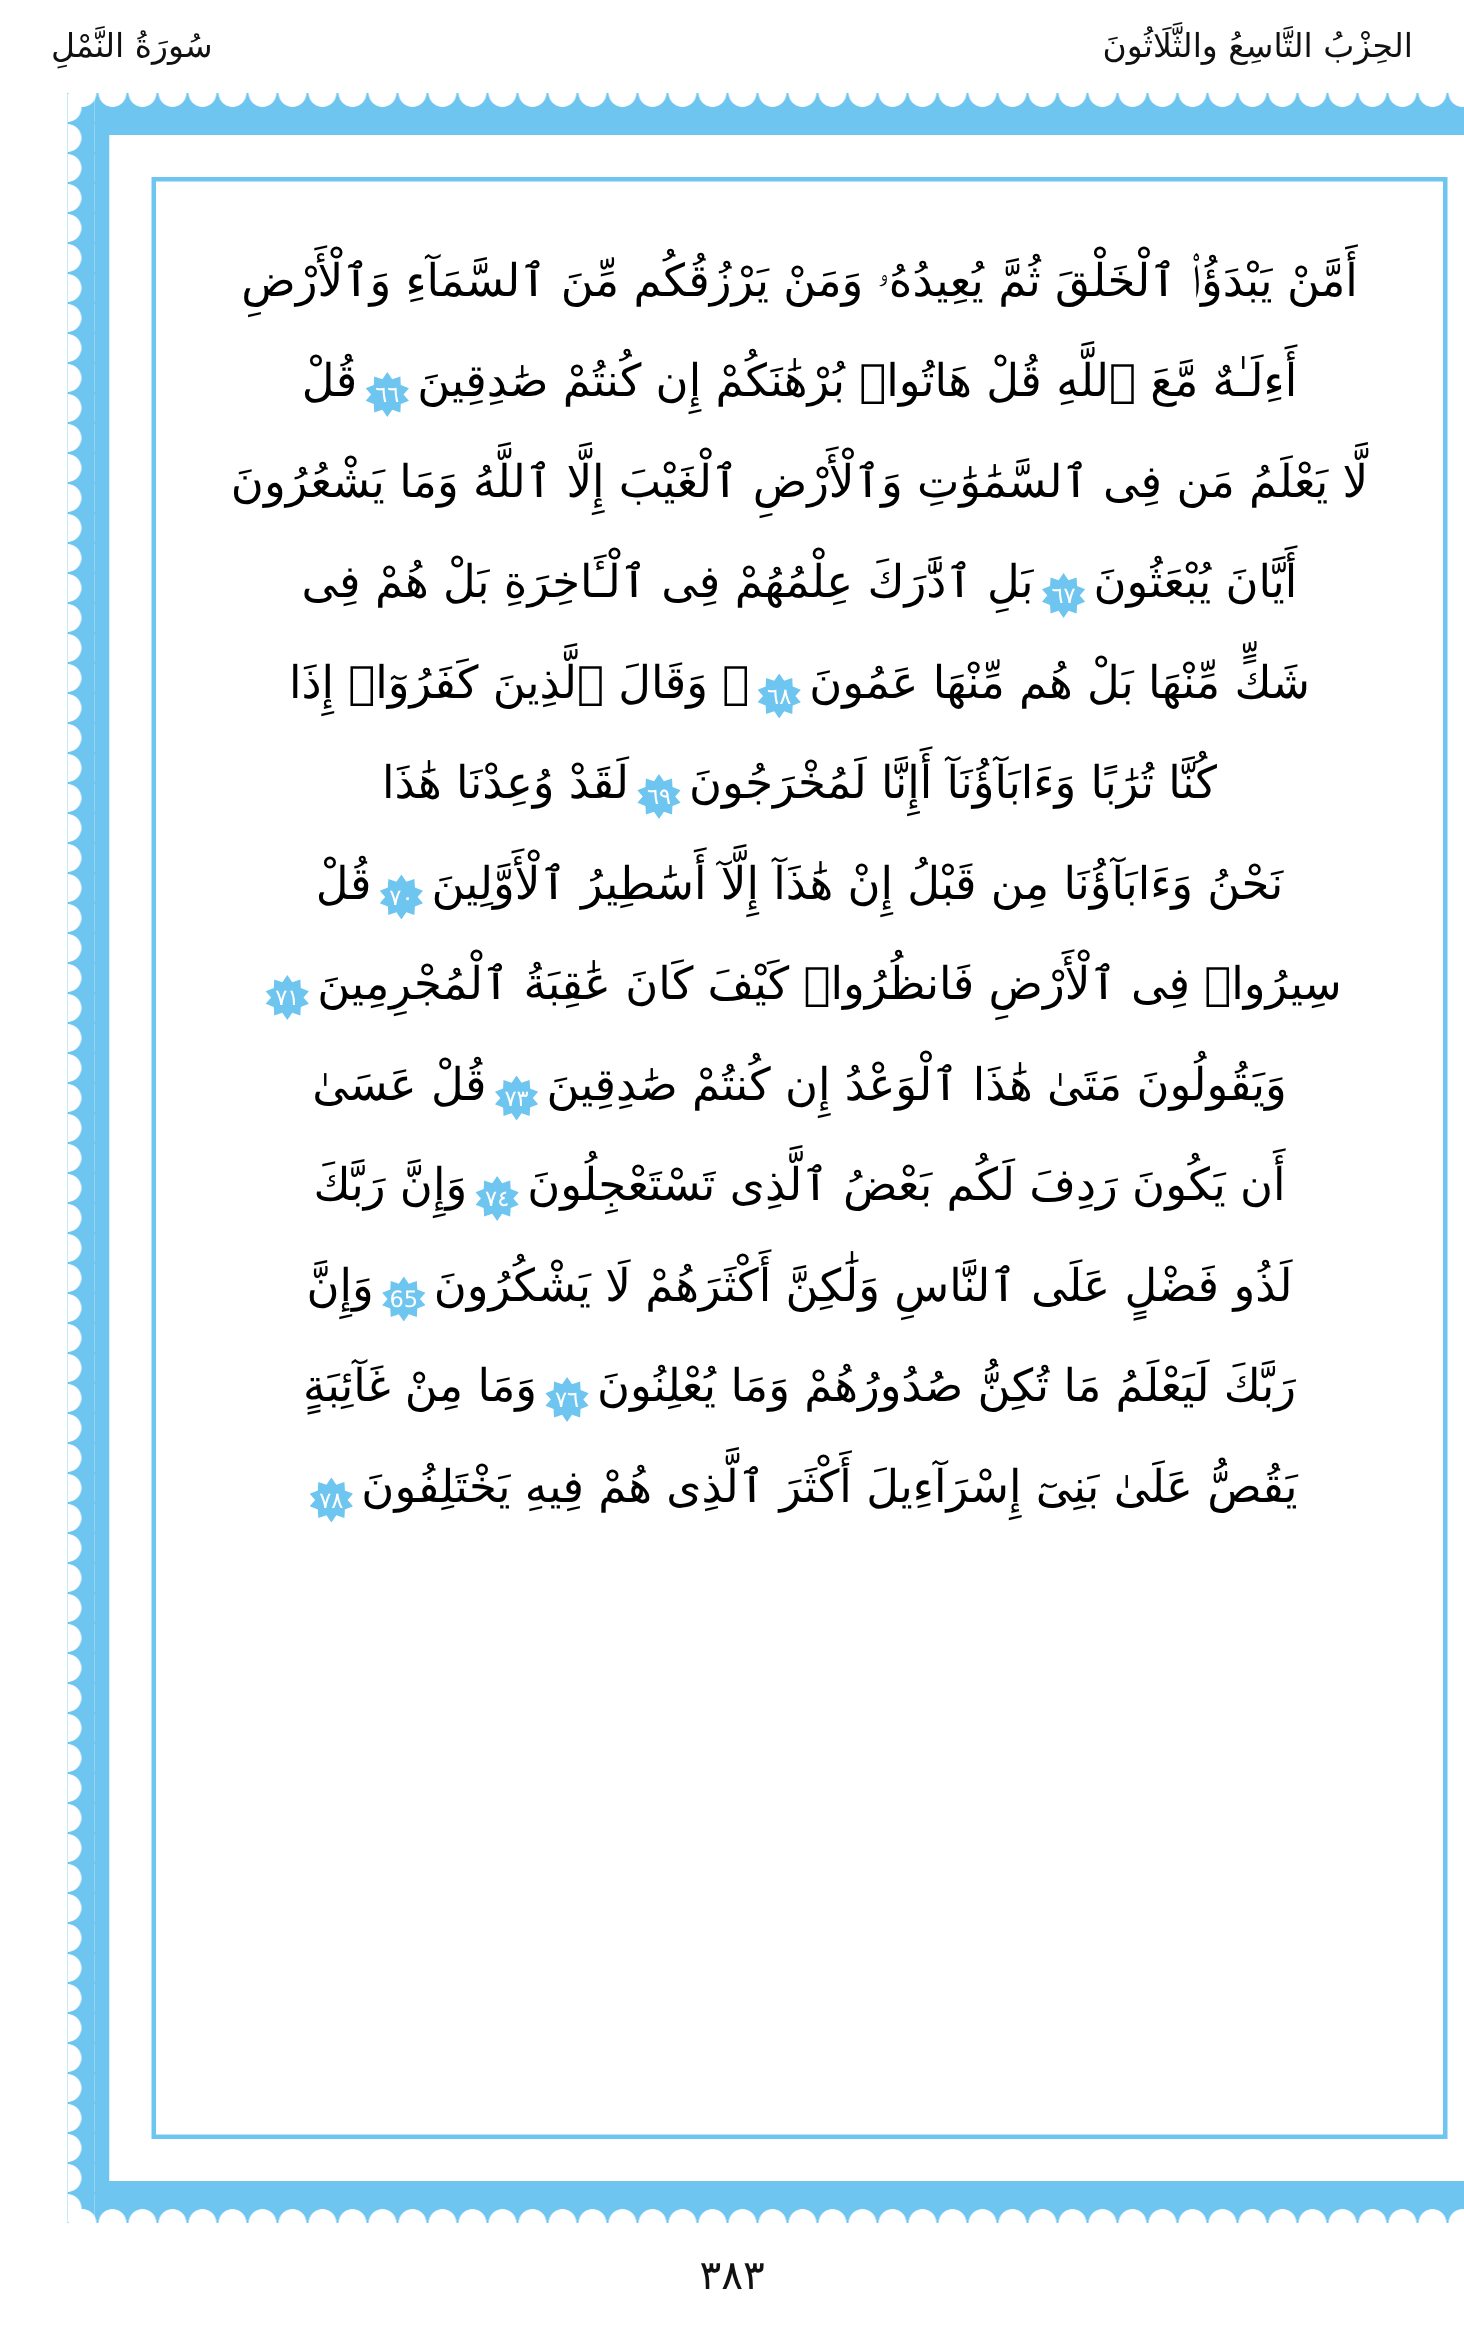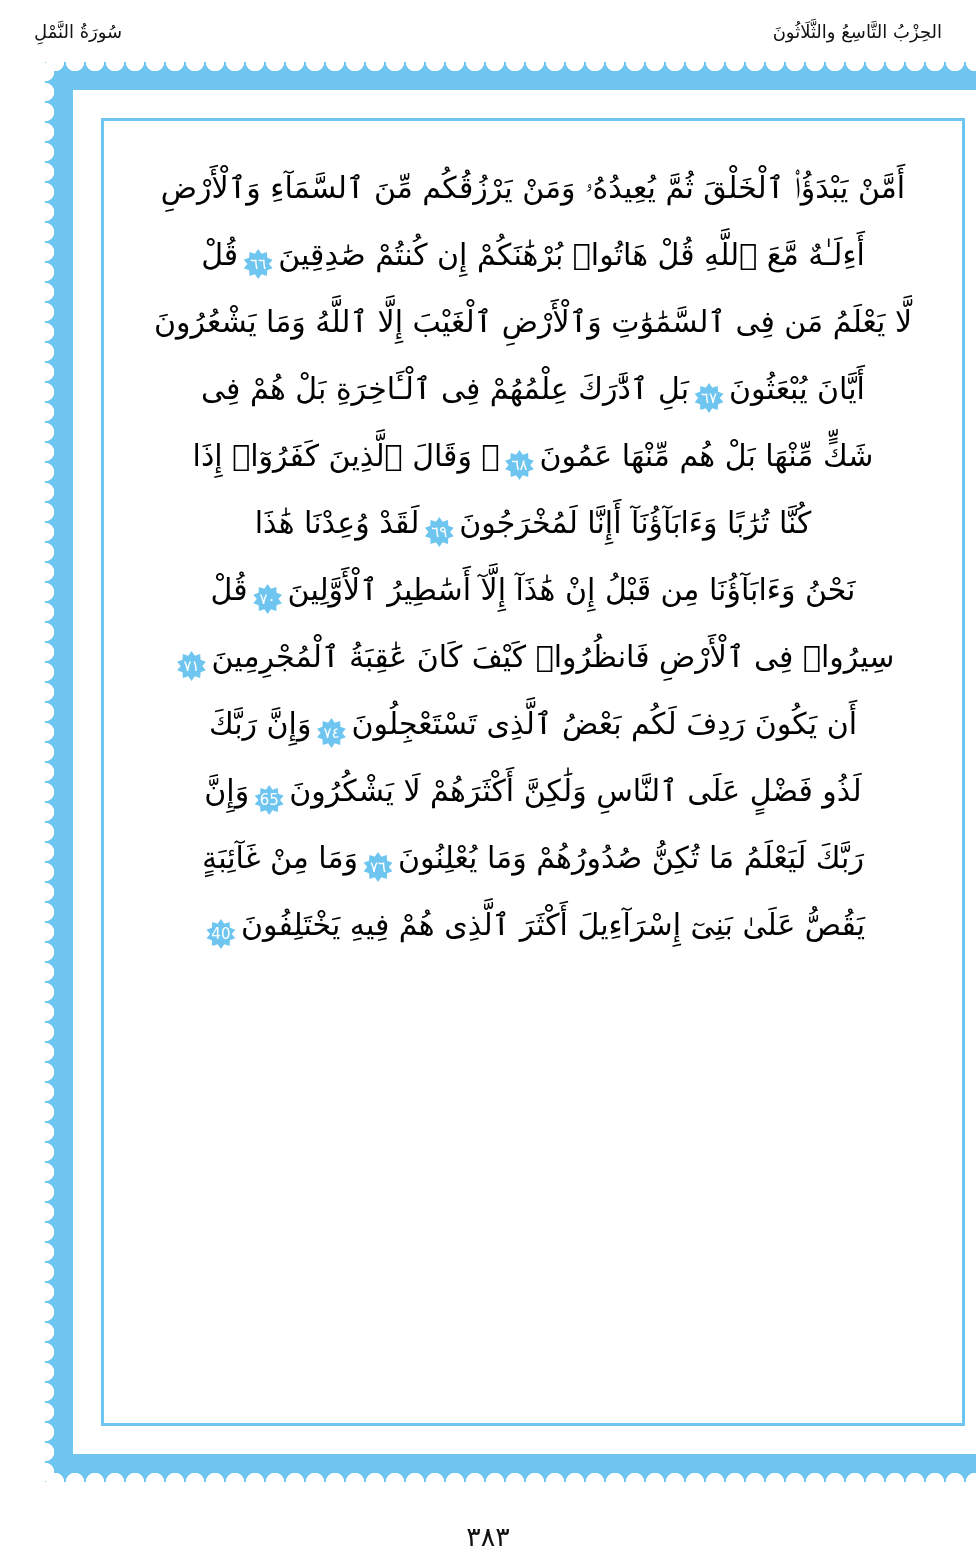--- a/index.html
+++ b/index.html
@@ -22,21 +22,21 @@
     left: 0;
     width: 976px;
     height: 62px;
     display: flex;
     align-items: center;
     justify-content: space-between;
     padding: 0 34px;
     box-sizing: border-box;
   }
   .header-text {
-    font-size: 18px;
+    font-size: 22px;
     color: #111111;
     letter-spacing: 0;
     white-space: nowrap;
     font-family: "DejaVu Sans", "Liberation Sans", sans-serif;
   }
 
   
   .frame-outer {
     position: absolute;
     top: 62px;
@@ -155,21 +155,21 @@
   }
 
   
   .page-footer {
     position: absolute;
     left: 0;
     bottom: 0;
     width: 976px;
     height: 70px;
     display: flex;
-    align-items: flex-end;
+    align-items: center;
     justify-content: center;
   }
   .page-number {
     font-family: "DejaVu Sans", "Liberation Sans", sans-serif;
     font-size: 27px;
     color: #111111;
     letter-spacing: 1px;
   }
 </style>
 </head>
@@ -188,22 +188,23 @@
 
   <div class="quran-body" id="quran-body">
       <div class="ayah-line"><span>أَمَّنْ يَبْدَؤُا۟ ٱلْخَلْقَ ثُمَّ يُعِيدُهُۥ وَمَنْ يَرْزُقُكُم مِّنَ ٱلسَّمَآءِ وَٱلْأَرْضِ</span></div>
       <div class="ayah-line"><span>أَءِلَـٰهٌ مَّعَ ٱللَّهِ قُلْ هَاتُوا۟ بُرْهَٰنَكُمْ إِن كُنتُمْ صَٰدِقِينَ</span><span class="marker"><span class="star"></span><span class="num">٦٦</span></span><span>قُلْ</span></div>
       <div class="ayah-line"><span>لَّا يَعْلَمُ مَن فِى ٱلسَّمَٰوَٰتِ وَٱلْأَرْضِ ٱلْغَيْبَ إِلَّا ٱللَّهُ وَمَا يَشْعُرُونَ</span></div>
       <div class="ayah-line"><span>أَيَّانَ يُبْعَثُونَ</span><span class="marker"><span class="star"></span><span class="num">٦٧</span></span><span>بَلِ ٱدَّٰرَكَ عِلْمُهُمْ فِى ٱلْـَٔاخِرَةِ بَلْ هُمْ فِى</span></div>
       <div class="ayah-line"><span>شَكٍّ مِّنْهَا بَلْ هُم مِّنْهَا عَمُونَ</span><span class="marker"><span class="star"></span><span class="num">٦٨</span></span><span>۞ وَقَالَ ٱلَّذِينَ كَفَرُوٓا۟ إِذَا</span></div>
       <div class="ayah-line"><span>كُنَّا تُرَٰبًا وَءَابَآؤُنَآ أَإِنَّا لَمُخْرَجُونَ</span><span class="marker"><span class="star"></span><span class="num">٦٩</span></span><span>لَقَدْ وُعِدْنَا هَٰذَا</span></div>
       <div class="ayah-line"><span>نَحْنُ وَءَابَآؤُنَا مِن قَبْلُ إِنْ هَٰذَآ إِلَّآ أَسَٰطِيرُ ٱلْأَوَّلِينَ</span><span class="marker"><span class="star"></span><span class="num">٧٠</span></span><span>قُلْ</span></div>
       <div class="ayah-line"><span>سِيرُوا۟ فِى ٱلْأَرْضِ فَانظُرُوا۟ كَيْفَ كَانَ عَٰقِبَةُ ٱلْمُجْرِمِينَ</span><span class="marker"><span class="star"></span><span class="num">٧١</span></span></div>
+      <div class="ayah-line"><span>وَيَقُولُونَ مَتَىٰ هَٰذَا ٱلْوَعْدُ إِن كُنتُمْ صَٰدِقِينَ</span><span class="marker"><span class="star"></span><span class="num">٧٣</span></span><span>قُلْ عَسَىٰ</span></div>
       <div class="ayah-line"><span>أَن يَكُونَ رَدِفَ لَكُم بَعْضُ ٱلَّذِى تَسْتَعْجِلُونَ</span><span class="marker"><span class="star"></span><span class="num">٧٤</span></span><span>وَإِنَّ رَبَّكَ</span></div>
       <div class="ayah-line"><span>لَذُو فَضْلٍ عَلَى ٱلنَّاسِ وَلَٰكِنَّ أَكْثَرَهُمْ لَا يَشْكُرُونَ</span><span class="marker"><span class="star"></span><span class="num">65</span></span><span>وَإِنَّ</span></div>
       <div class="ayah-line"><span>رَبَّكَ لَيَعْلَمُ مَا تُكِنُّ صُدُورُهُمْ وَمَا يُعْلِنُونَ</span><span class="marker"><span class="star"></span><span class="num">٧٦</span></span><span>وَمَا مِنْ غَآئِبَةٍ</span></div>
-      <div class="ayah-line"><span>يَقُصُّ عَلَىٰ بَنِىٓ إِسْرَآءِيلَ أَكْثَرَ ٱلَّذِى هُمْ فِيهِ يَخْتَلِفُونَ</span><span class="marker"><span class="star"></span><span class="num">40</span></span></div>
+      <div class="ayah-line"><span>يَقُصُّ عَلَىٰ بَنِىٓ إِسْرَآءِيلَ أَكْثَرَ ٱلَّذِى هُمْ فِيهِ يَخْتَلِفُونَ</span><span class="marker"><span class="star"></span><span class="num">٧٨</span></span></div>
     </div>
 </div>
 
 <div class="page-footer">
   <div class="page-number">٣٨٣</div>
 </div>
 
 </body></html>

